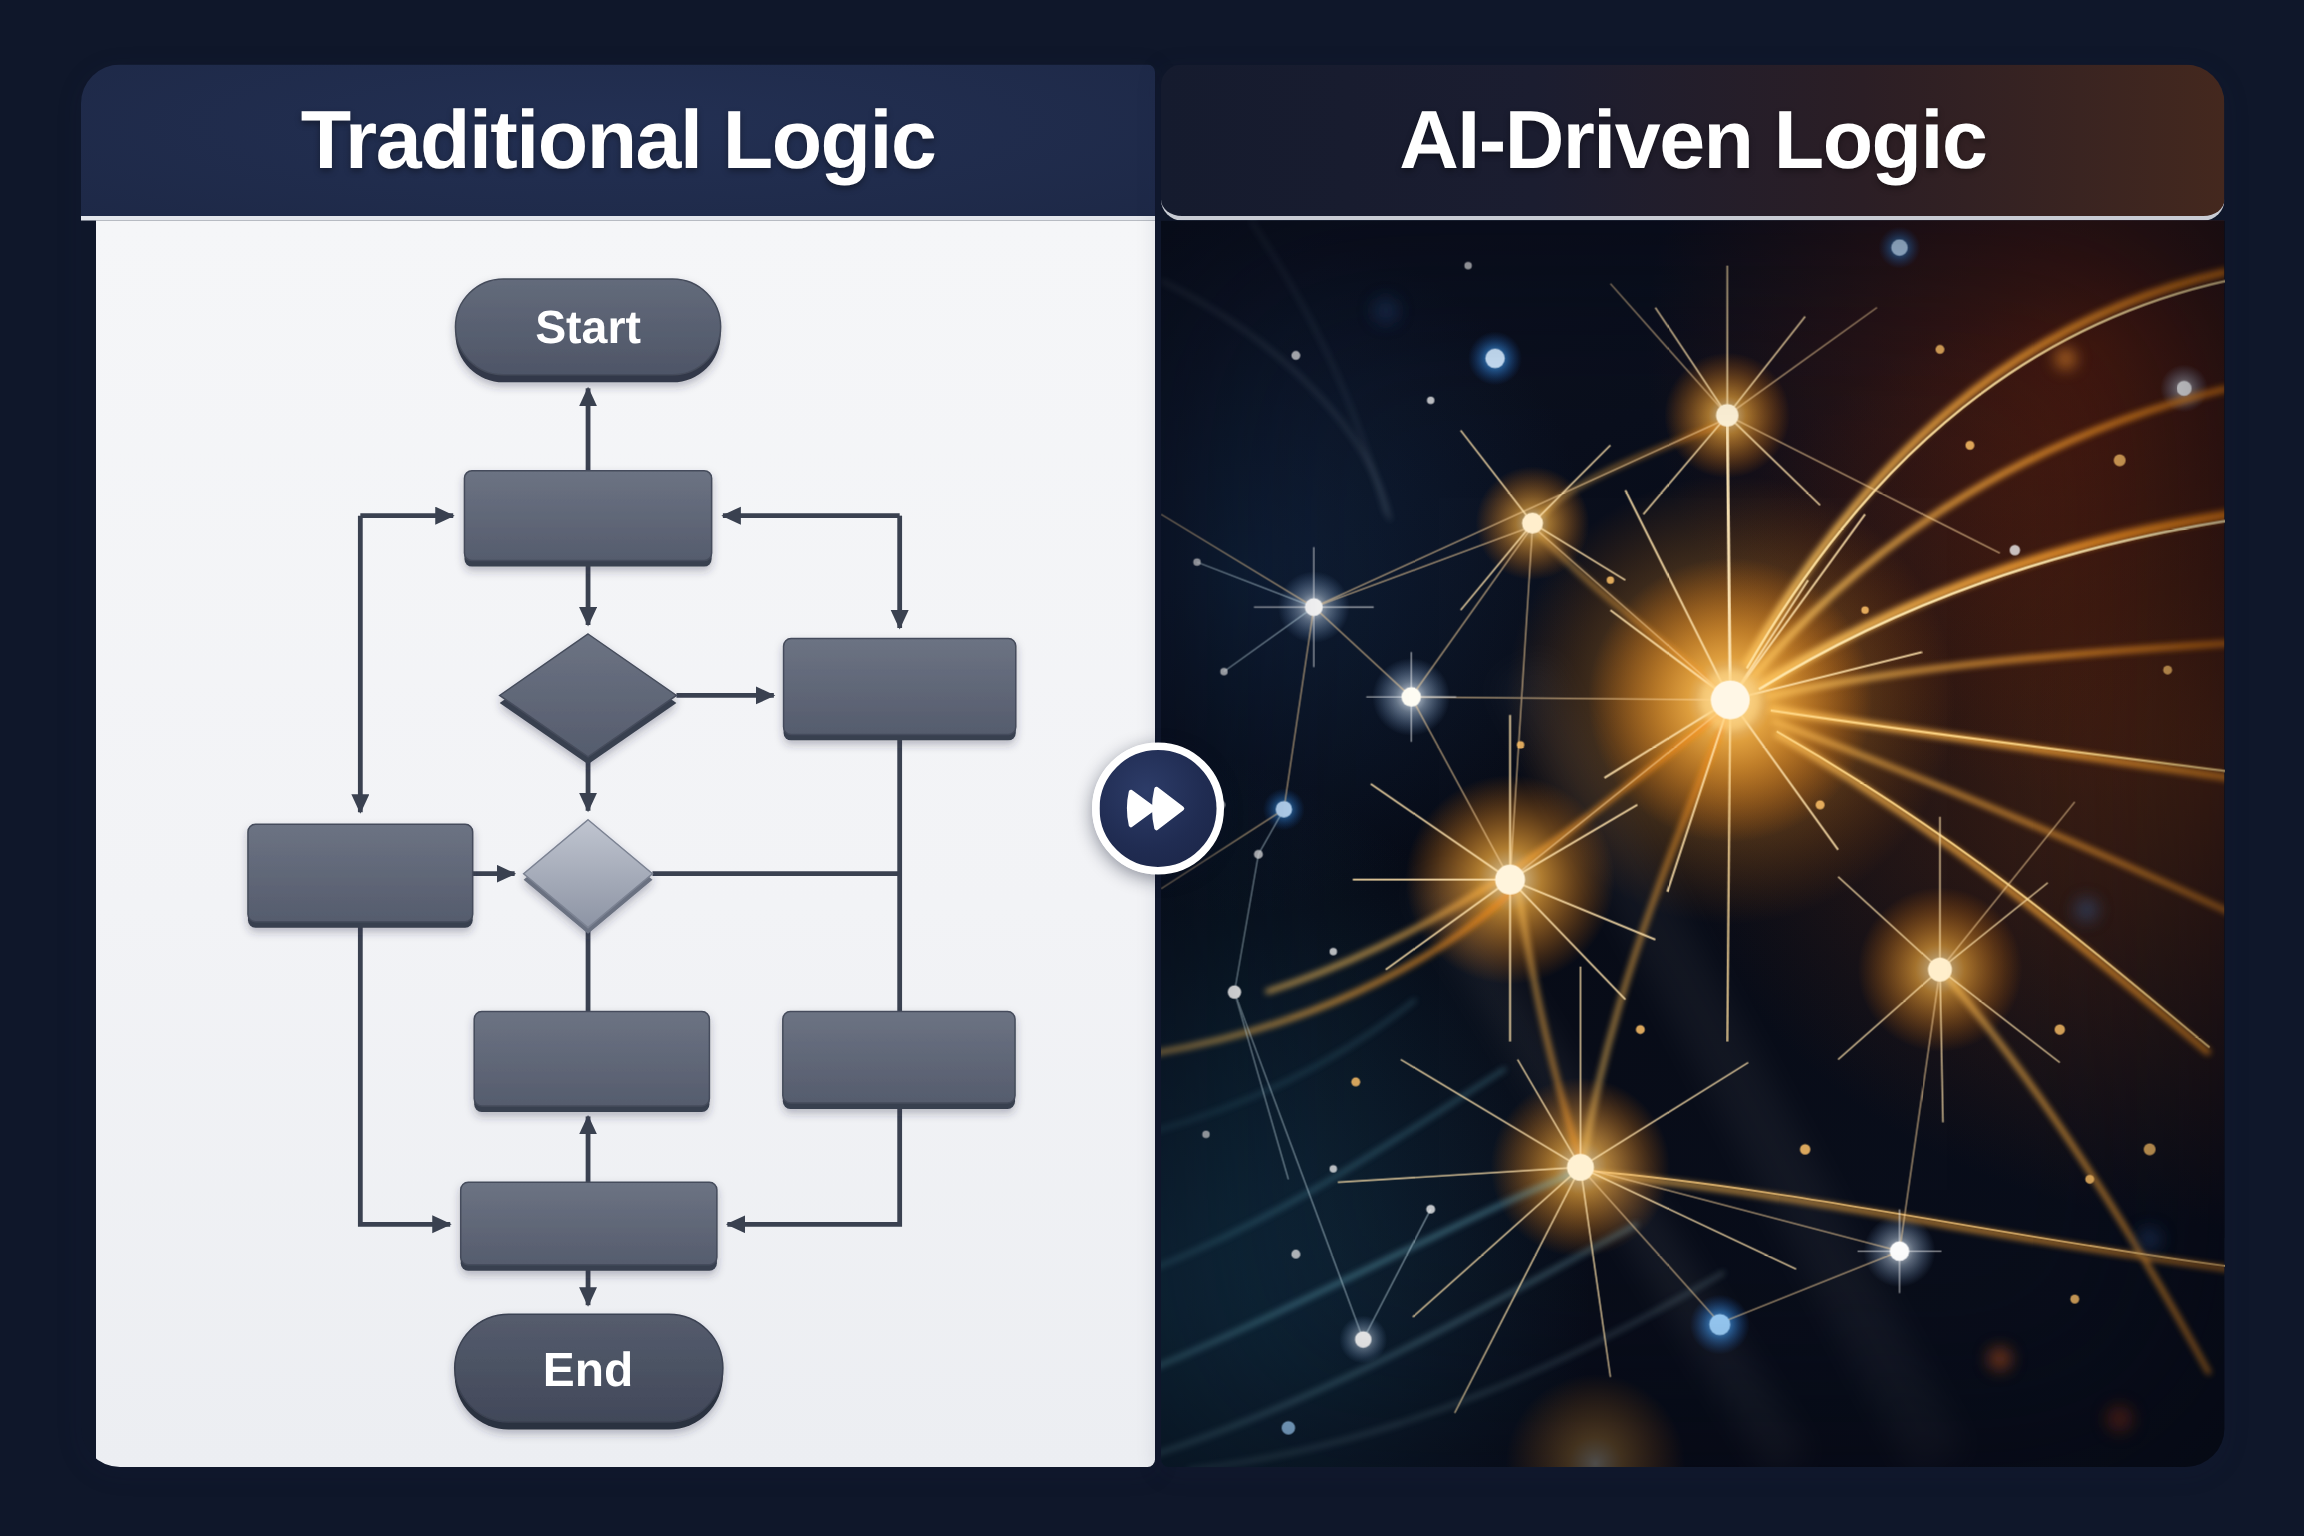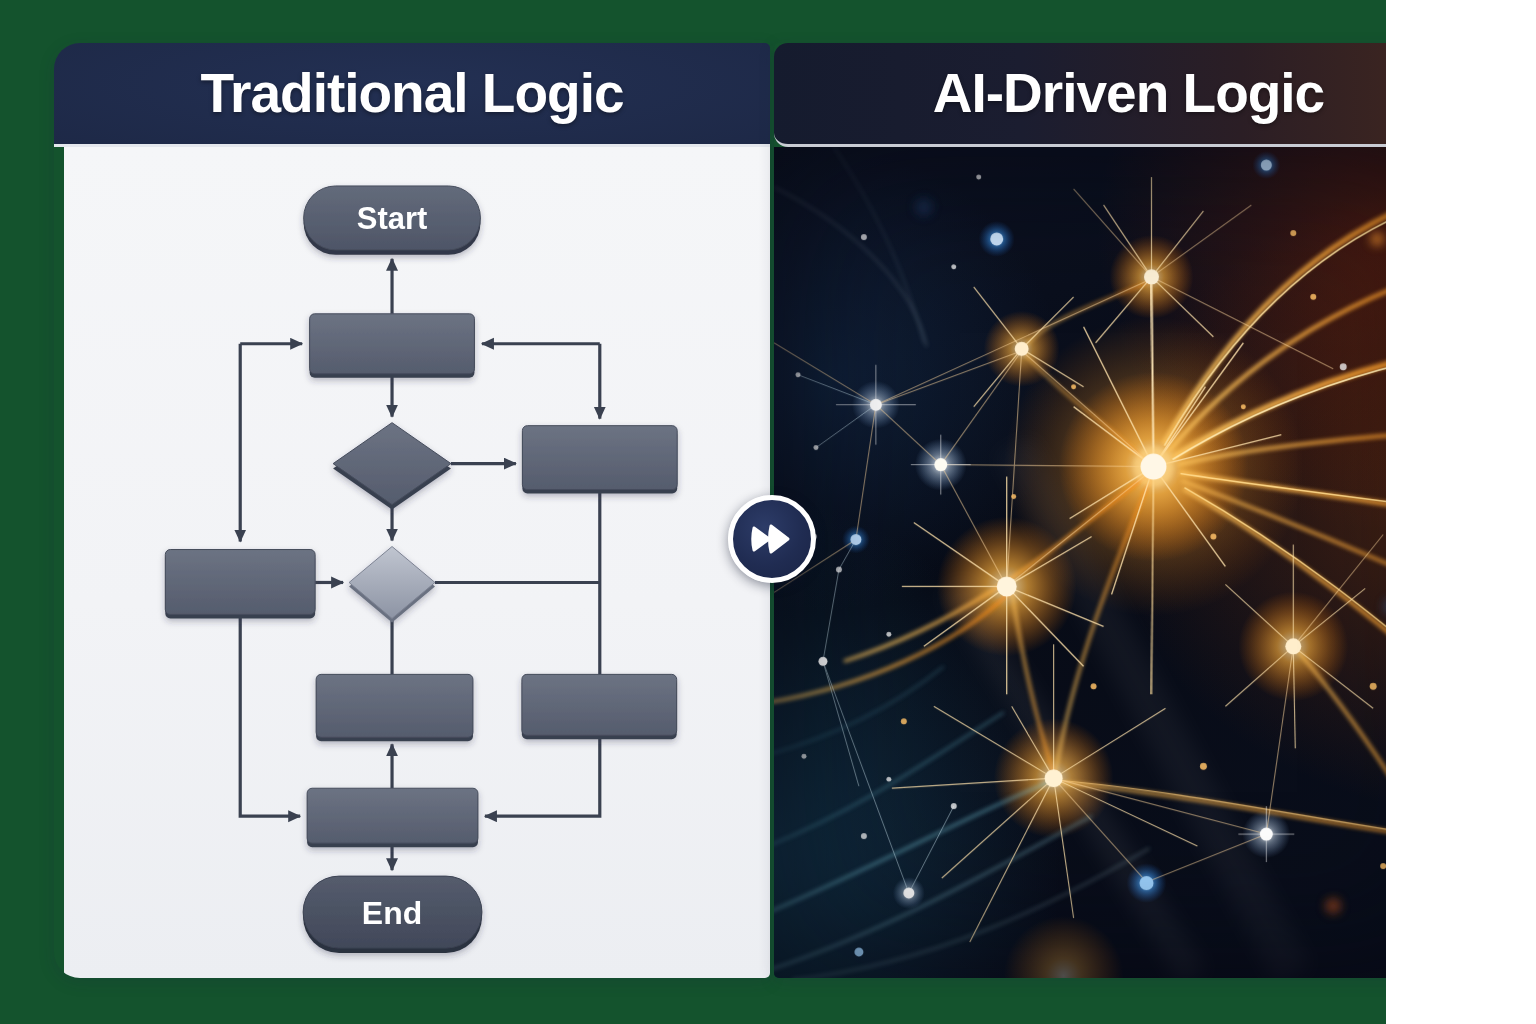--- a/index.html
+++ b/index.html
@@ -1,16 +1,16 @@
 <!DOCTYPE html>
 <html><head>
 <meta charset="utf-8">
 <style>
   html,body{margin:0;padding:0;background:#ffffff;}
-  .stage{position:relative;width:1386px;height:1024px;background:#14532d;overflow:hidden;
+  .stage{position:relative;width:1536px;height:1024px;background:#0f172a;overflow:hidden;
          font-family:"Liberation Sans", sans-serif;}
   
   .card{position:absolute;top:43px;height:935px;overflow:hidden;
         box-shadow:0 4px 16px rgba(25,35,65,.18);}
   .card-left{left:54px;width:716px;border-radius:26px 5px 5px 26px;}
   .card-right{left:774px;width:709px;border-radius:5px 26px 26px 5px;}
   .hdr{position:absolute;left:0;top:0;width:100%;height:101px;display:flex;
        align-items:center;justify-content:center;}
   .hdr-left{background:radial-gradient(120% 160% at 50% 40%, #233053 0%, #1d2846 60%, #18223c 100%);
             border-bottom:3px solid #e4e7ed;}

